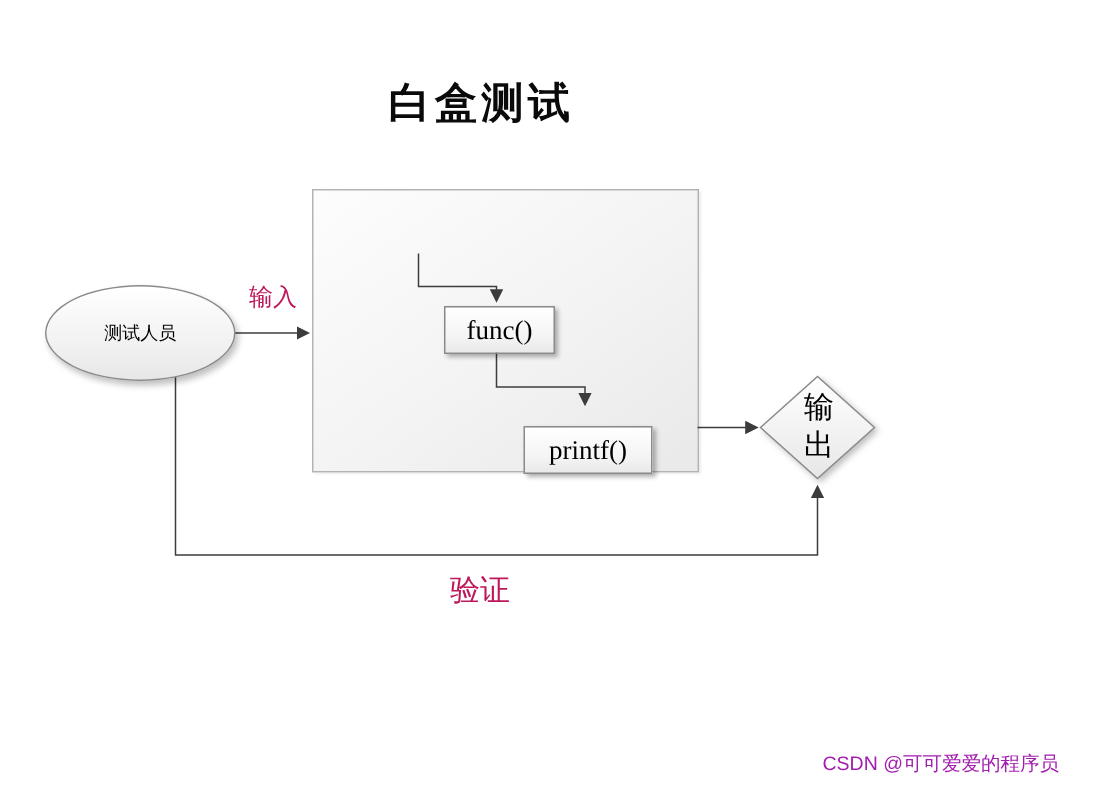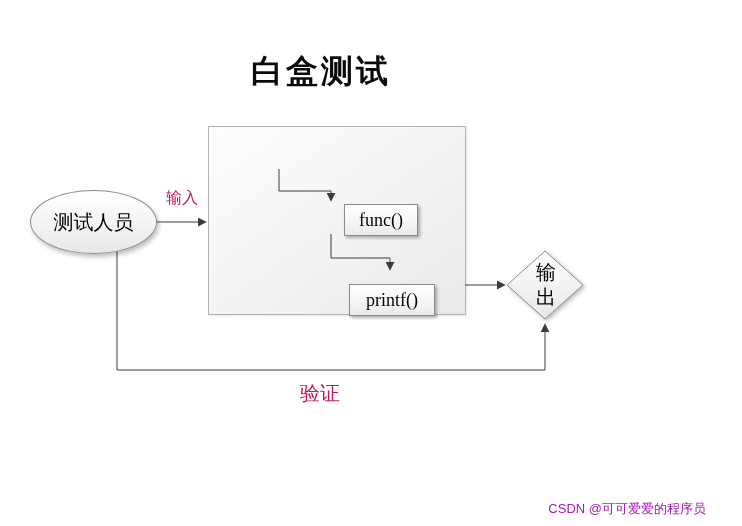--- a/index.html
+++ b/index.html
@@ -11,21 +11,21 @@
     overflow: hidden;
     font-family: "Liberation Serif", serif;
     color: #000;
   }
   .title {
     position: absolute;
     left: 321px;
     top: 50px;
     transform: translateX(-50%);
     font-family: "Liberation Sans", sans-serif;
-    font-size: 32px;
+    font-size: 28px;
     font-weight: bold;
     letter-spacing: 3px;
     color: #0a0a0a;
     white-space: nowrap;
     z-index: 3;
   }
   .frame {
     position: absolute;
     left: 208px;
     top: 126px;
@@ -47,34 +47,34 @@
     display: flex;
     align-items: center;
     justify-content: center;
     border: 1px solid #8a8a8a;
     background: linear-gradient(180deg, #ffffff 0%, #f4f4f4 65%, #e9e9e9 100%);
     box-shadow: 2px 2px 3px rgba(0,0,0,0.30);
     font-size: 18px;
     z-index: 3;
   }
   #node-main   { left: 243px; top: 139px; width: 72px; height: 30px; }
-  #node-func   { left: 296px; top: 204px; width: 72px; height: 30px; margin-left: 48px; }
+  #node-func   { left: 296px; top: 204px; width: 72px; height: 30px; }
   #node-printf { left: 349px; top: 272px; width: 84px; height: 30px; margin-top: 12px; }
   .ellipse {
     position: absolute;
     left: 30px; top: 190px;
     width: 125px; height: 62px;
     border: 1px solid #8a8a8a;
     border-radius: 50%;
     background: linear-gradient(180deg, #ffffff 0%, #f2f2f2 60%, #e7e7e7 100%);
     box-shadow: 2px 3px 4px rgba(0,0,0,0.25);
     display: flex;
     align-items: center;
     justify-content: center;
-    font-size: 20px;
+    font-size: 12px;
     z-index: 3;
   }
   .label {
     position: absolute;
     font-size: 16px;
     color: #be185d;
     z-index: 3;
     text-align: center;
   }
   #label-input  { left: 156px; top: 188px; width: 52px; }

